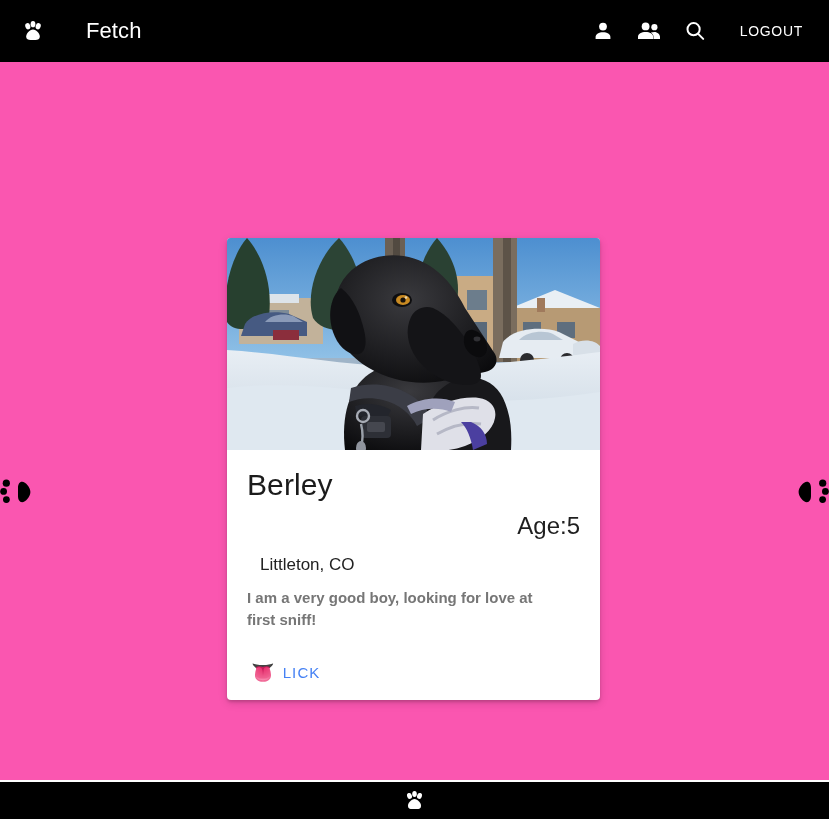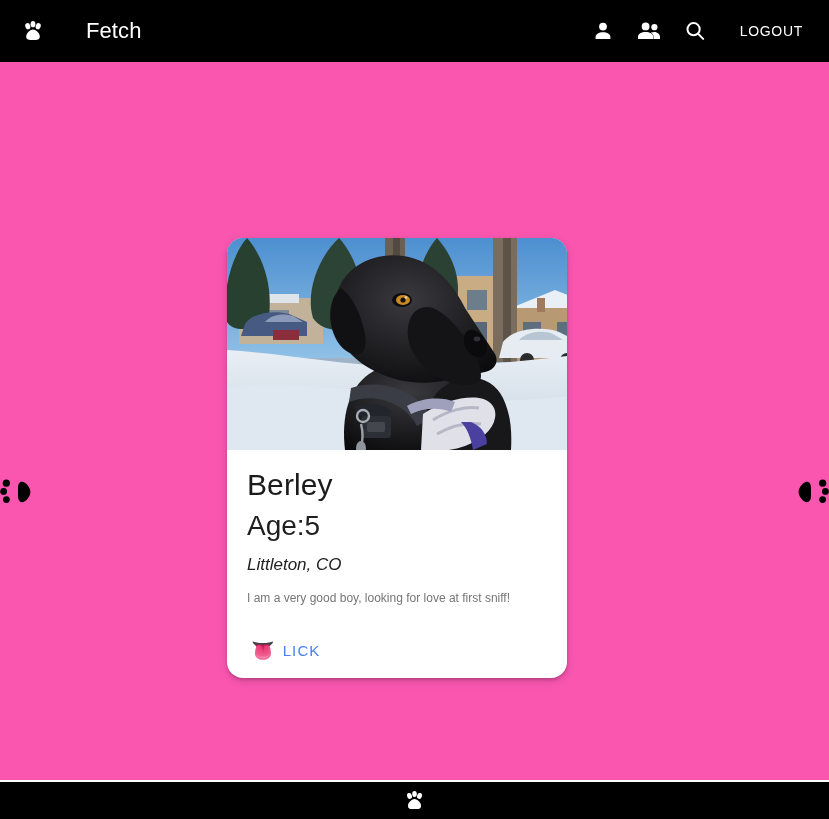--- a/index.html
+++ b/index.html
@@ -90,23 +90,23 @@
     width: 829px;
     height: 718px;
     background: #fa56b0;
   }
 
   
   .card {
     position: absolute;
     left: 227px;
     top: 176px;      
-    width: 340px;
+    width: 373px;
     background: #ffffff;
-    border-radius: 16px;
+    border-radius: 4px;
     box-shadow: 0 2px 3px rgba(0,0,0,0.16), 0 3px 10px rgba(0,0,0,0.14);
     overflow: hidden;
   }
   .card-photo {
     position: relative;
     width: 373px;
     height: 212px;
     overflow: hidden;
     background: #9fb4c8;
   }
@@ -117,40 +117,41 @@
   }
   .pet-name {
     font-size: 30px;
     line-height: 34px;
     font-weight: 400;
     color: #1b1b1b;
     margin: 0 0 10px 0;
     letter-spacing: 0.1px;
   }
   .pet-age {
-    font-size: 28px;
+    font-size: 24px;
     line-height: 28px;
     font-weight: 400;
     color: #1f1f1f;
-    margin: 0 0 14px 0;
+    margin: 0 0 14px 8px;
+    text-align: right;
   }
   .pet-location {
     font-size: 17px;
     line-height: 22px;
     font-weight: 400;
     color: #222222;
-    margin: 0 0 11px 0;
-    font-style: italic;
+    margin: 0 0 11px 13px;
   }
   .pet-description {
-    font-size: 12px;
+    font-size: 15px;
     line-height: 22px;
     color: #767676;
     margin: 0;
     max-width: 310px;
+    font-weight: bold;
   }
   .card-actions {
     padding: 30px 20px 16px 20px;
     display: flex;
     align-items: center;
   }
   .lick-btn {
     display: inline-flex;
     align-items: center;
     gap: 8px;

